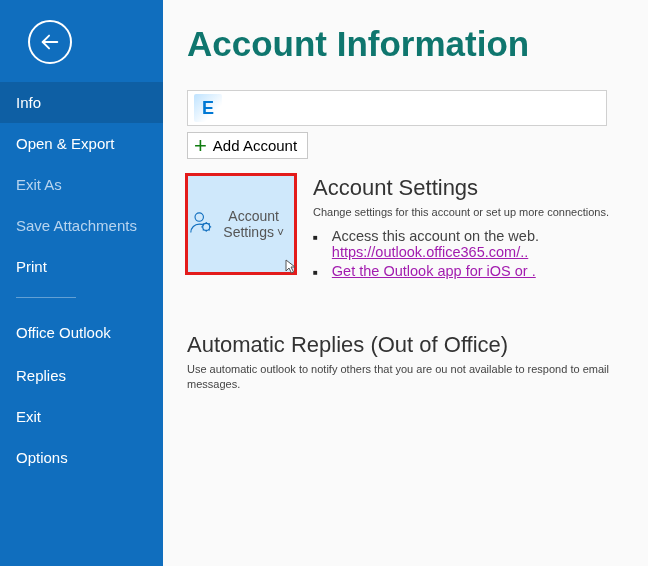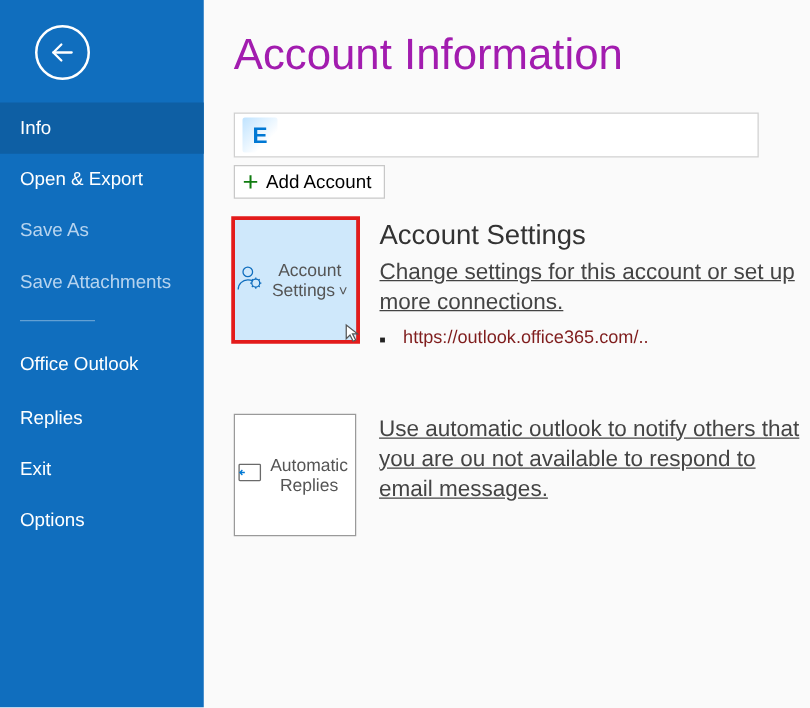--- a/index.html
+++ b/index.html
@@ -47,23 +47,23 @@
   }
   .nav-group-top { margin-top: 4px; }
 
   .main {
     flex: 1;
     padding: 20px 0 0 24px;
     overflow: hidden;
     color: #333;
   }
   h1.page-title {
-    font-weight: 400;
+    font-weight: 700;
     font-size: 35px;
-    color: #a21caf;
+    color: #0f766e;
     margin: 4px 0 26px 0;
   }
   .account-box {
     border: 1px solid #d0d0d0;
     width: 420px;
     height: 36px;
     display: flex;
     align-items: center;
     padding: 2px 6px;
     background: #fff;
@@ -132,55 +132,55 @@
     bottom: -6px;
   }
   .section-body h2 {
     font-size: 22px;
     font-weight: 400;
     margin: 0 0 4px 0;
     color: #333;
   }
   .section-body p {
     margin: 0 0 8px 0;
-    font-size: 18px;
+    font-size: 11px;
     color: #444;
     line-height: 1.35;
-    text-decoration: underline;
   }
   .bullets { margin: 0; padding: 0; list-style: none; }
   .bullets li {
     display: flex;
     gap: 14px;
     font-size: 14.5px;
     margin: 3px 0;
   }
   .bullets li::before {
     content: "■";
     font-size: 8px;
     color: #222;
     margin-top: 5px;
   }
   .bullets .txt { color: #444; }
-  .bullets a { color: #7f1d1d; cursor: pointer; }
+  .bullets a { color: #a21caf; text-decoration: underline; cursor: pointer; }
 </style>
 </head>
 <body>
 
 <div class="sidebar">
   <div class="back-btn">
     <svg width="22" height="22" viewBox="0 0 24 24" fill="none" stroke-width="2" stroke-linecap="round" stroke-linejoin="round">
       <line x1="20" y1="12" x2="4" y2="12"></line>
       <polyline points="11 5 4 12 11 19"></polyline>
     </svg>
   </div>
   <div class="nav-item active">Info</div>
   <div class="nav-item">Open &amp; Export</div>
-  <div class="nav-item dim">Save As</div>
+  <div class="nav-item dim">Exit As</div>
   <div class="nav-item dim">Save Attachments</div>
+  <div class="nav-item">Print</div>
   <div class="nav-sep"></div>
   <div class="nav-item nav-group-top" style="line-height:1.25;">Office Outlook</div>
   <div class="nav-item">Replies</div>
   <div class="nav-item">Exit</div>
   <div class="nav-item">Options</div>
 </div>
 
 <div class="main">
   <h1 class="page-title">Account Information</h1>
 
@@ -208,34 +208,34 @@
       <svg class="cursor" width="16" height="16" viewBox="0 0 16 16">
         <path d="M2 2 L2 13 L5 10 L7.5 15 L9.5 14 L7 9 L11 9 Z" fill="#fff" stroke="#555" stroke-width="1"></path>
       </svg>
     </div>
     <div class="section-body">
       <h2>Account Settings</h2>
       <p>Change settings for this account or set up more connections.</p>
       <ul class="bullets">
         <li>
           <div>
+            <div class="txt">Access this account on the web.</div>
             <a>https://outlook.office365.com/..</a>
+          </div>
+        </li>
+        <li>
+          <div>
+            <a>Get the Outlook app for iOS or .</a>
           </div>
         </li>
       </ul>
     </div>
   </div>
 
   
   <div class="section-row" style="margin-top:50px;">
-    <div class="tile">
-      <svg width="34" height="28" viewBox="0 0 34 28" fill="none" stroke="#6a6a6a" stroke-width="1.6">
-        <rect x="5" y="4" width="26" height="20" rx="1"></rect>
-        <path d="M12 14 L7 14 M9 11 L6 14 L9 17" stroke="#0078d4"></path>
-      </svg>
-      <div class="label">Automatic Replies</div>
-    </div>
     <div class="section-body">
+      <h2>Automatic Replies (Out of Office)</h2>
       <p>Use automatic outlook to notify others that you are ou not available to respond to email messages.</p>
     </div>
   </div>
 
 </div>
 
 </body></html>

